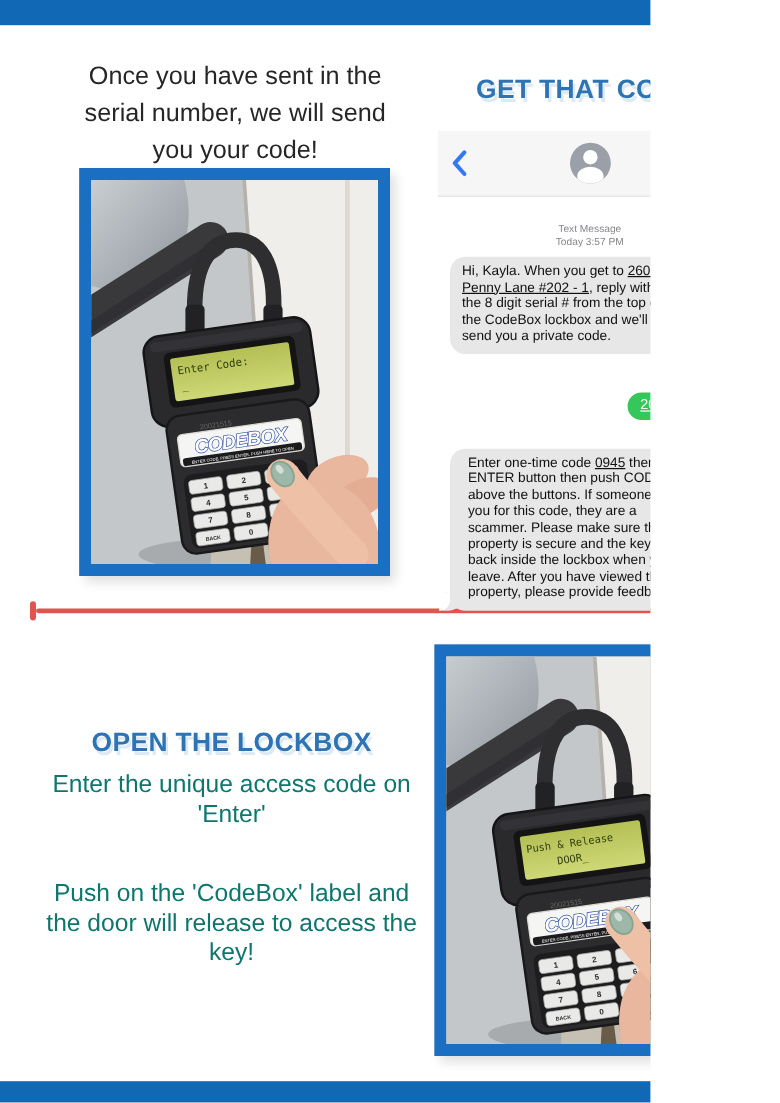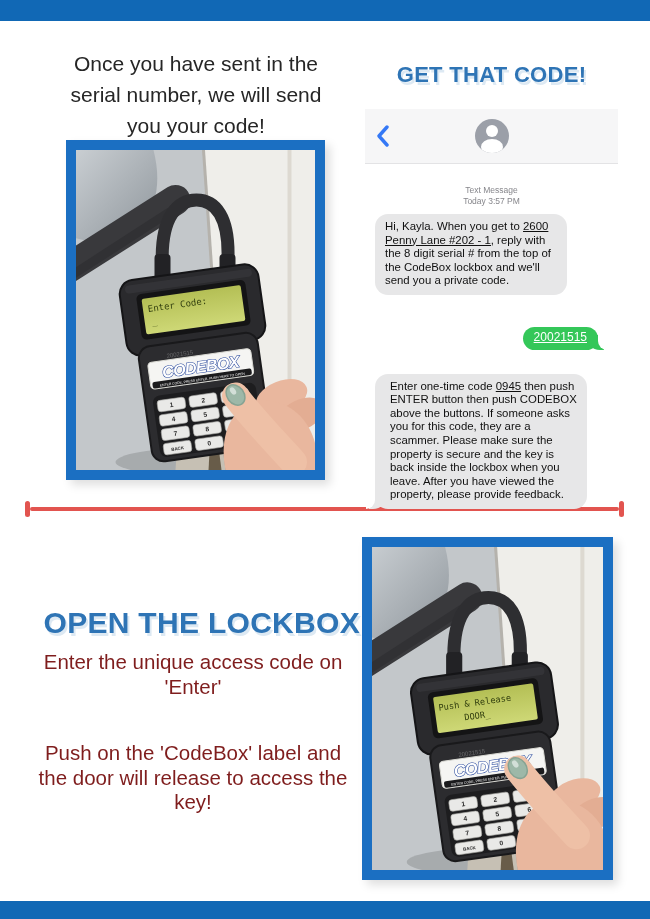--- a/index.html
+++ b/index.html
@@ -1,16 +1,16 @@
 <!DOCTYPE html>
 <html><head>
 <meta charset="utf-8">
 <style>
   html,body{margin:0;padding:0;background:#ffffff;}
-  .page{position:relative;width:650px;height:919px;background:#ffffff;overflow:hidden;
+  .page{position:relative;width:542px;height:919px;background:#ffffff;overflow:hidden;
         font-family:"Liberation Sans",sans-serif;}
   .bar{position:absolute;left:0;width:650px;background:#1168b5;}
   .bar.top{top:0;height:21px;}
   .bar.bottom{top:901px;height:18px;}
 
   
   .intro{position:absolute;left:38px;top:48px;width:316px;text-align:center;
          font-size:21px;line-height:31px;color:#262626;}
 
   
@@ -56,23 +56,23 @@
        background:#ffffff;border-bottom-left-radius:9px;z-index:0;}
 
   
   .divider{position:absolute;left:25px;top:501px;width:599px;height:16px;
            display:flex;align-items:center;}
   .divider .cap{width:5px;height:16px;border-radius:3px;background:#e2544f;}
   .divider .line{flex:1;height:4.5px;background:#e2544f;border-radius:2px;}
 
   
   .open-section{position:absolute;left:26px;top:606px;width:334px;text-align:center;}
-  .open-section .big-heading2{font-weight:bold;font-size:30px;color:#2e74b5;letter-spacing:.3px;
-           text-shadow:2px 3px 0 rgba(46,116,181,.16);margin-bottom:10px;text-align:right;}
-  .open-section .para{font-size:20.5px;line-height:24.5px;color:#7f1d1d;}
+  .open-section .big-heading2{font-weight:bold;font-size:22px;color:#2e74b5;letter-spacing:.3px;
+           text-shadow:2px 3px 0 rgba(46,116,181,.16);margin-bottom:10px;}
+  .open-section .para{font-size:20.5px;line-height:24.5px;color:#0f766e;}
   .open-section .para.second{margin-top:42px;}
 
   .lcd-text{font-family:"DejaVu Sans Mono",monospace;fill:#33400f;}
 </style>
 </head>
 <body>
 
 <div class="page">
 
   <div class="bar top"></div>

